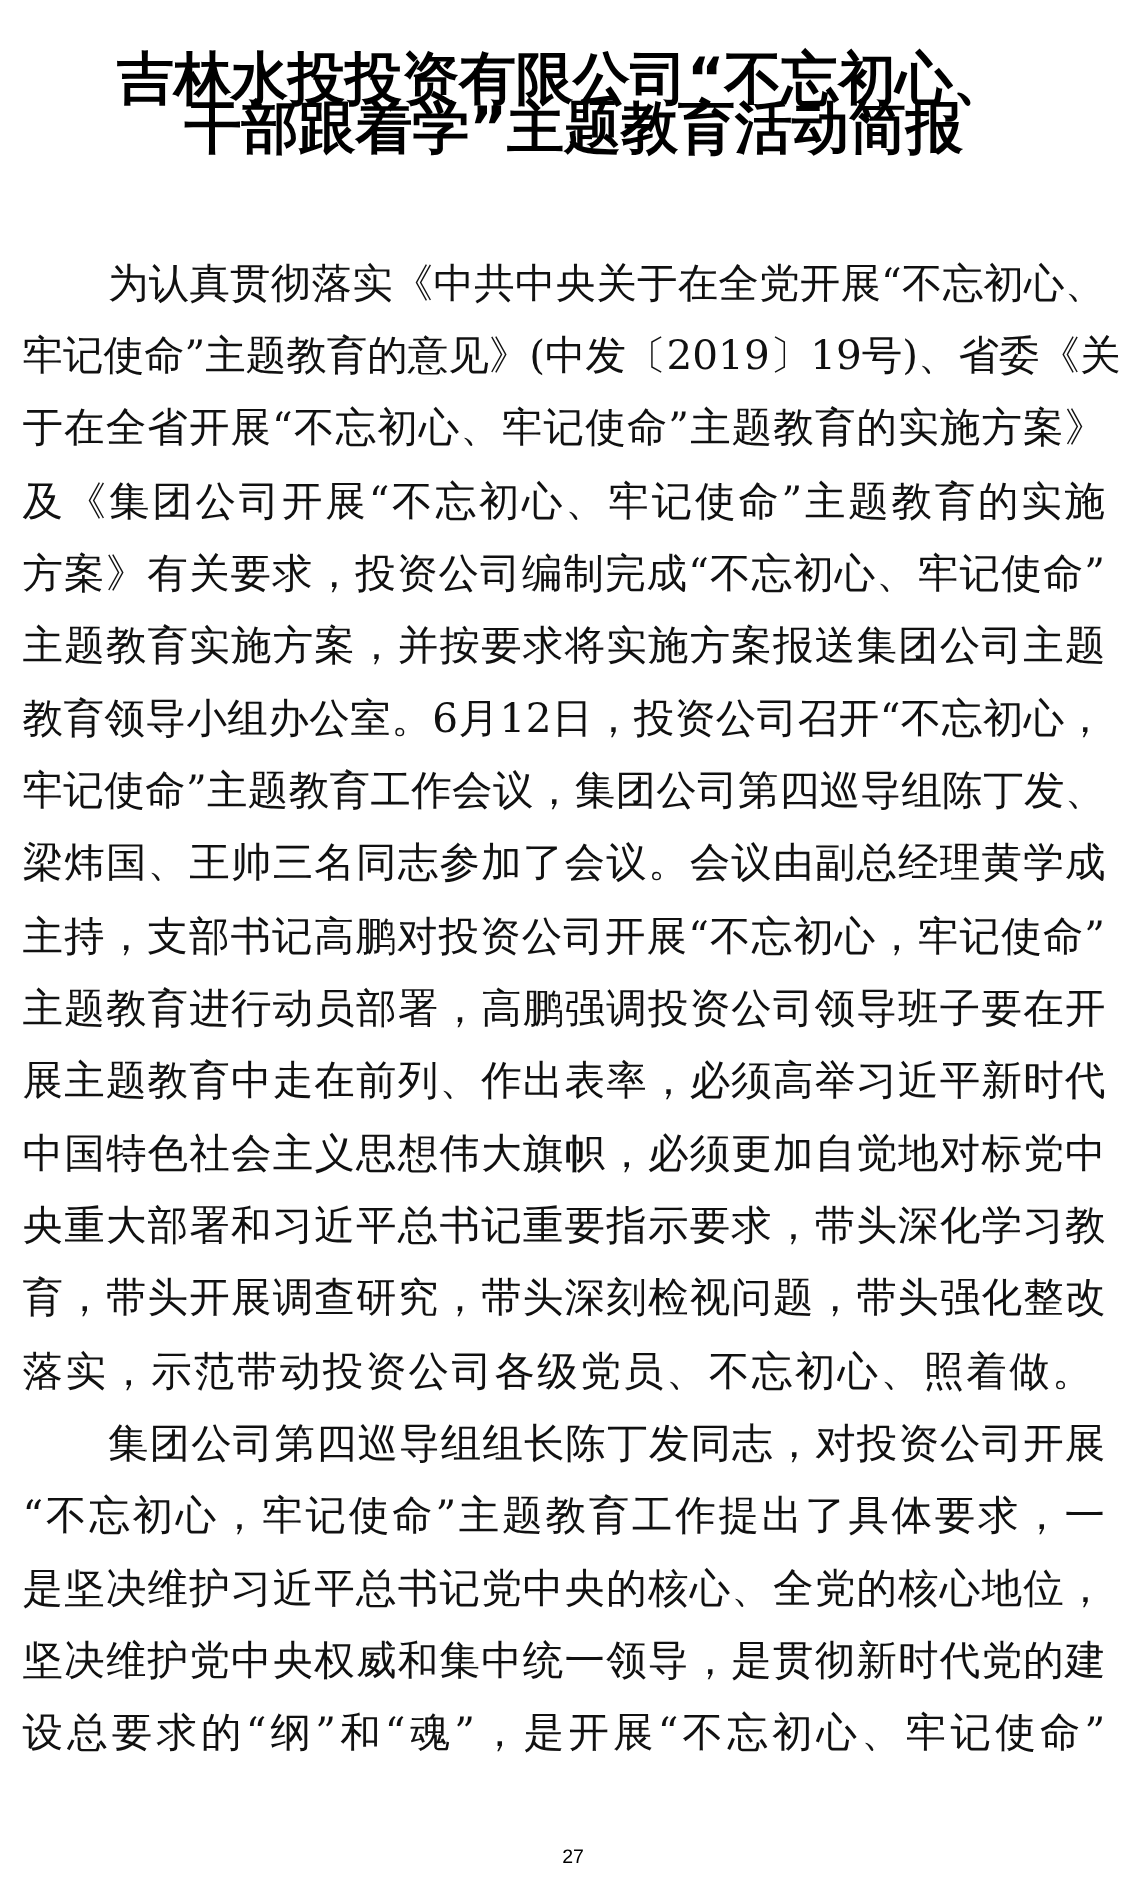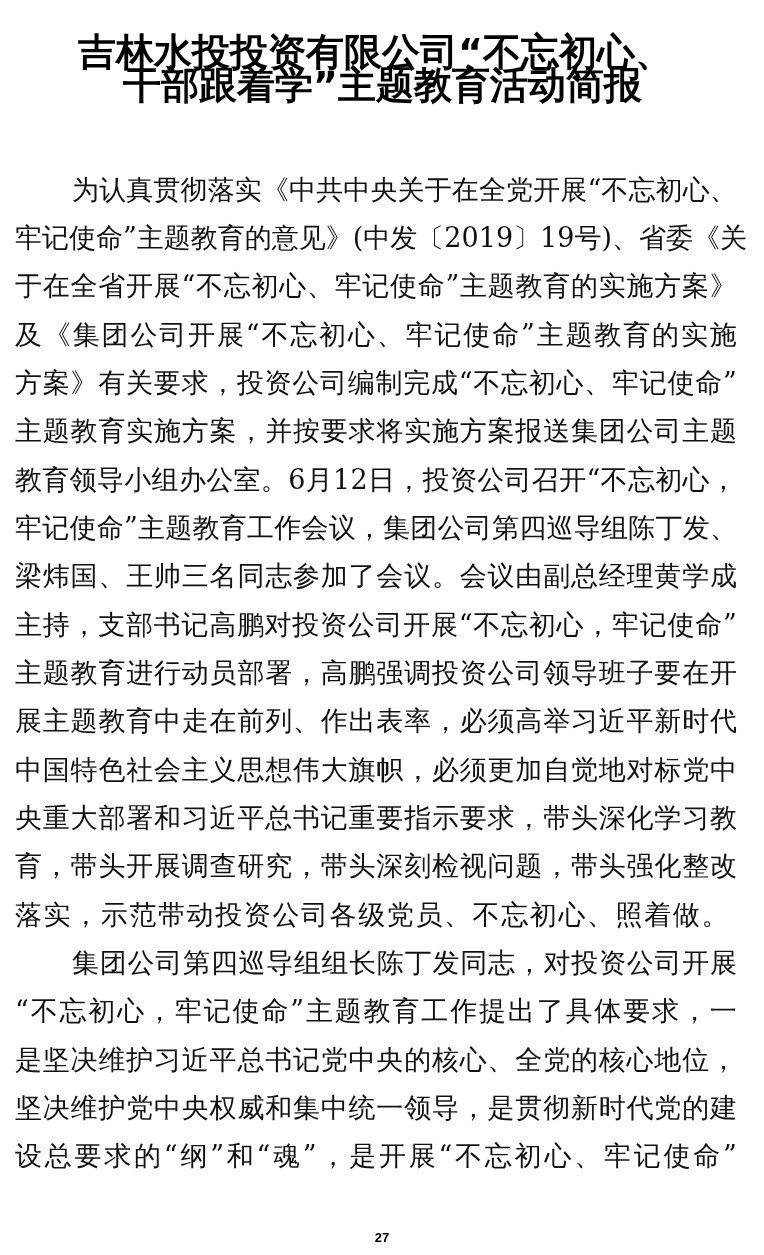--- a/index.html
+++ b/index.html
@@ -54,21 +54,21 @@
       text-align-last: left;
       letter-spacing: 1.6px;
     }
     .page-number {
       position: absolute;
       top: 1230px;
       left: 0;
       width: 764px;
       text-align: center;
       font-family: "Liberation Sans", "DejaVu Sans", sans-serif;
-      font-weight: bold;
+      font-weight: normal;
       font-size: 13px;
       color: #000000;
     }
   </style>
 </head>
 <body>
 
 <div>
   <div class="title title-line-1">吉林水投投资有限公司“不忘初心、</div>
   <div class="title title-line-2">干部跟着学”主题教育活动简报</div>

